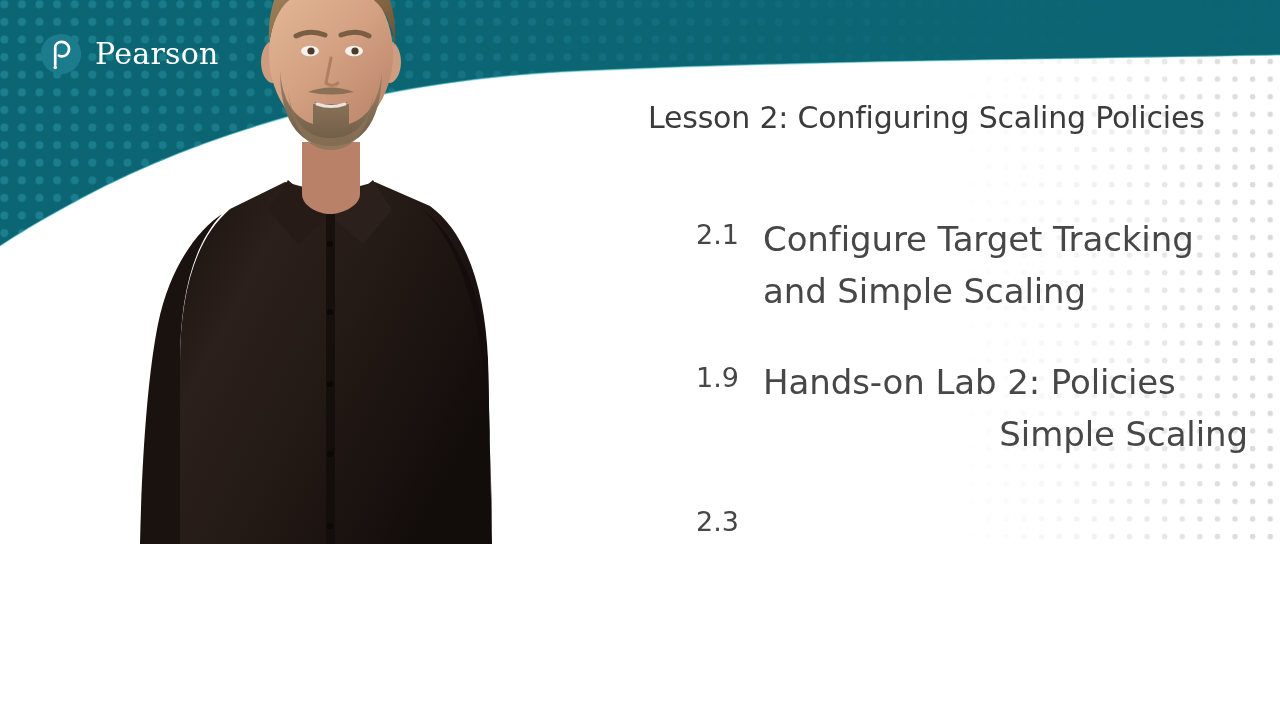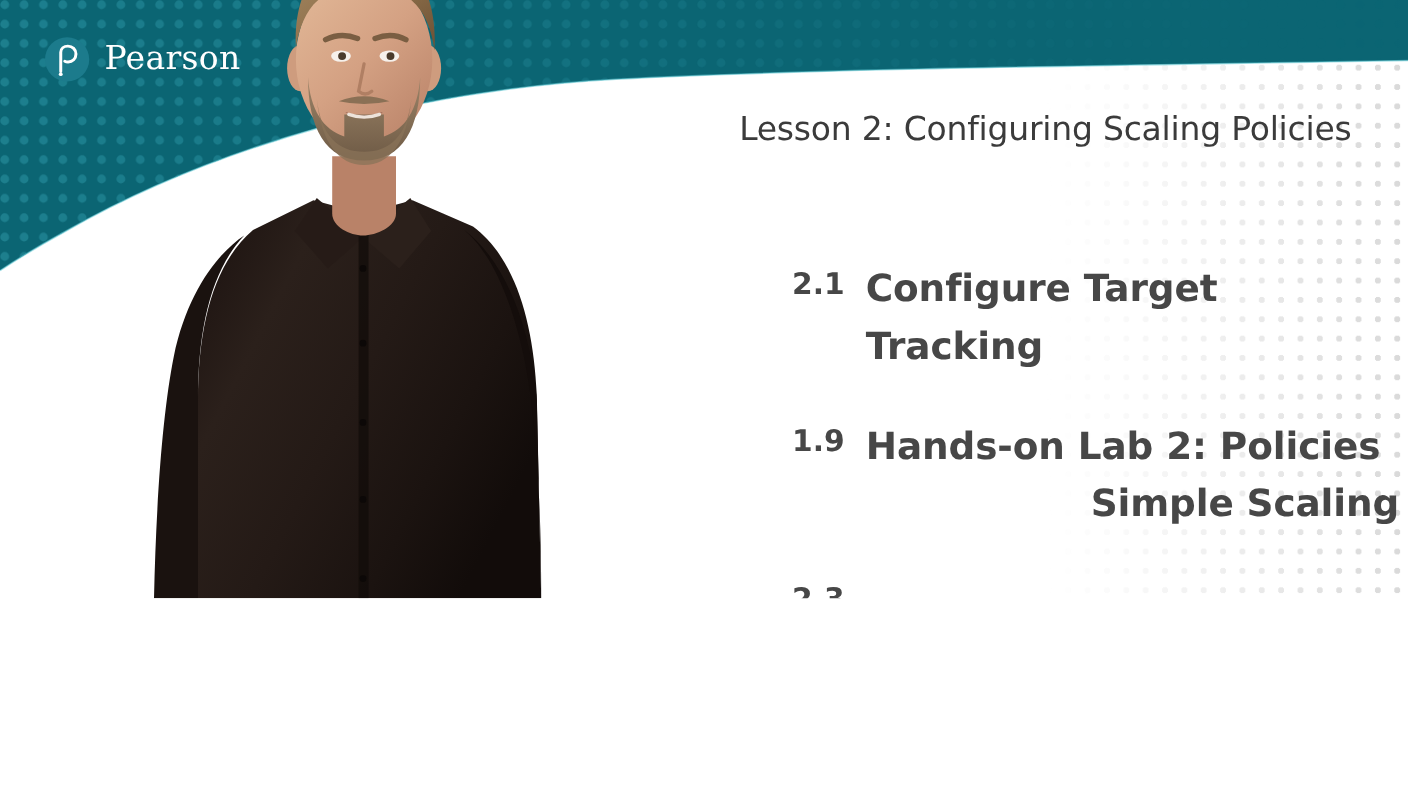--- a/index.html
+++ b/index.html
@@ -70,38 +70,37 @@
     width: 610px;
     height: 650px;
     z-index: 4;
     pointer-events: none;
   }
   .presenter svg { display: block; width: 100%; height: 100%; }
 
   
   .content {
     position: absolute;
-    left: 672px;
+    left: 648px;
     top: 100px;
     width: 600px;
     z-index: 5;
   }
   .lesson-title {
     font-family: "DejaVu Sans", sans-serif;
     font-size: 30px;
     font-weight: 400;
     color: #3b3b3b;
     line-height: 1.2;
     letter-spacing: -0.2px;
     white-space: nowrap;
   }
   .topics {
-    margin-top: 102px;
+    margin-top: 78px;
     margin-left: 48px;
-    font-weight: bold;
   }
   .topic {
     display: flex;
     align-items: flex-start;
     margin-bottom: 40px;
   }
   .topic:last-child { margin-bottom: 0; flex-direction: column; }
   .topic-num {
     font-size: 27px;
     color: #474747;
@@ -242,20 +241,21 @@
 
   <div class="content">
     <div class="lesson-title">Lesson 2: Configuring Scaling Policies</div>
 
     <div class="topics">
 
       <div class="topic topic-1">
         <span class="topic-num">2.1</span>
         <span class="topic-text">
           <span class="l1">Configure Target Tracking</span>
+          <span class="l2">and Simple Scaling</span>
         </span>
       </div>
 
       <div class="topic topic-2">
         <span class="topic-num">1.9</span>
         <span class="topic-text">
           <span class="l1">Hands-on Lab 2: Policies</span>
           <span class="l2">Simple Scaling</span>
         </span>
       </div>

